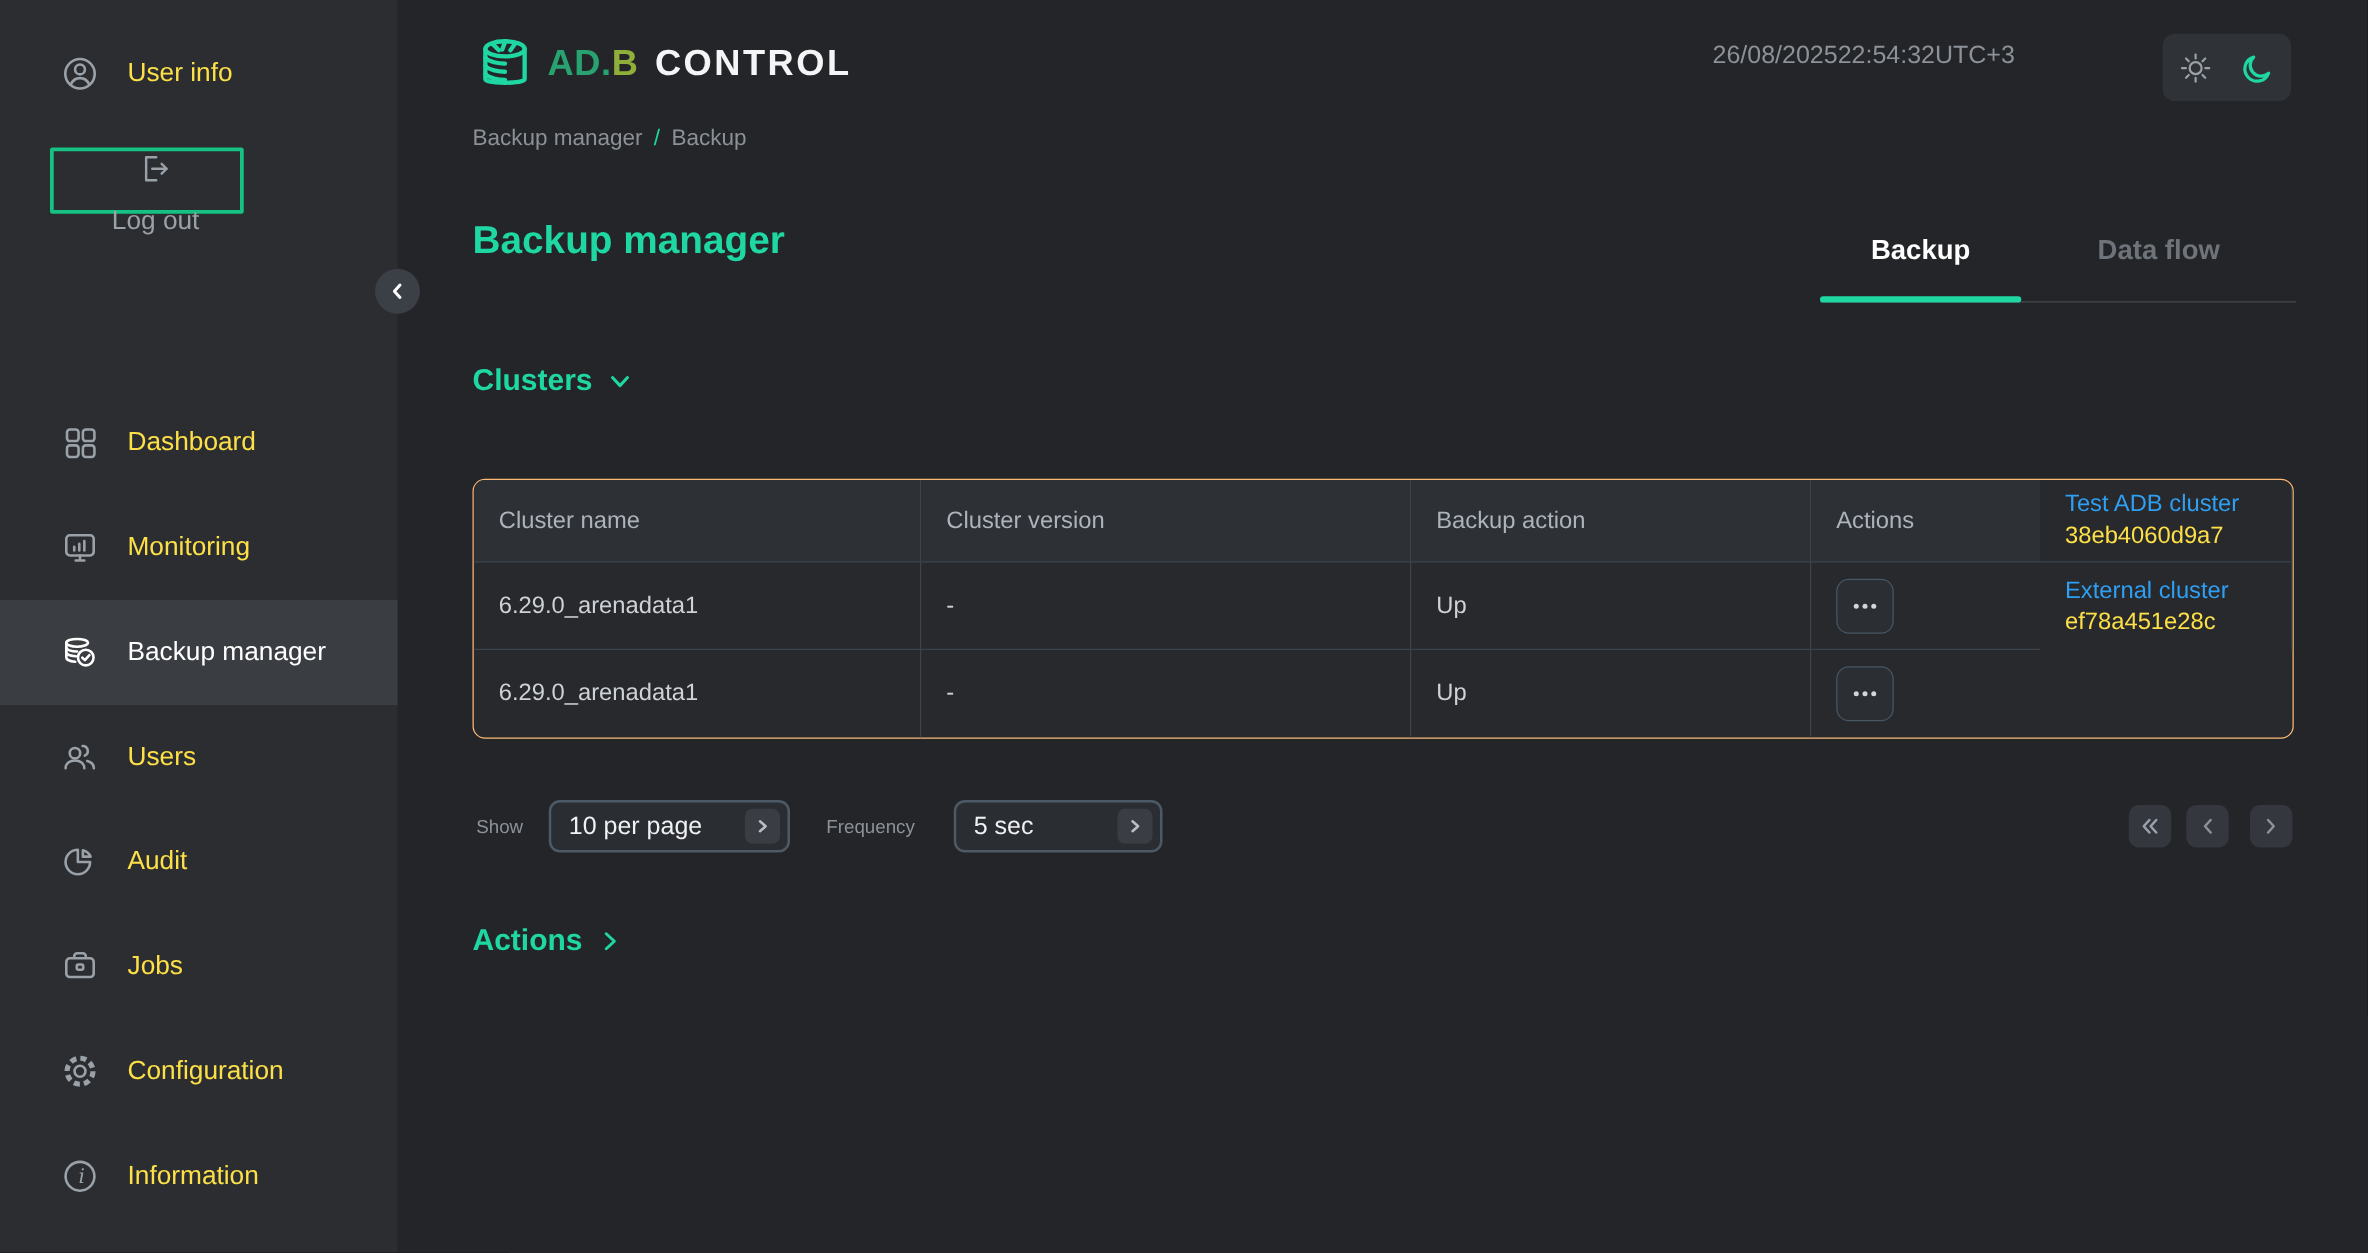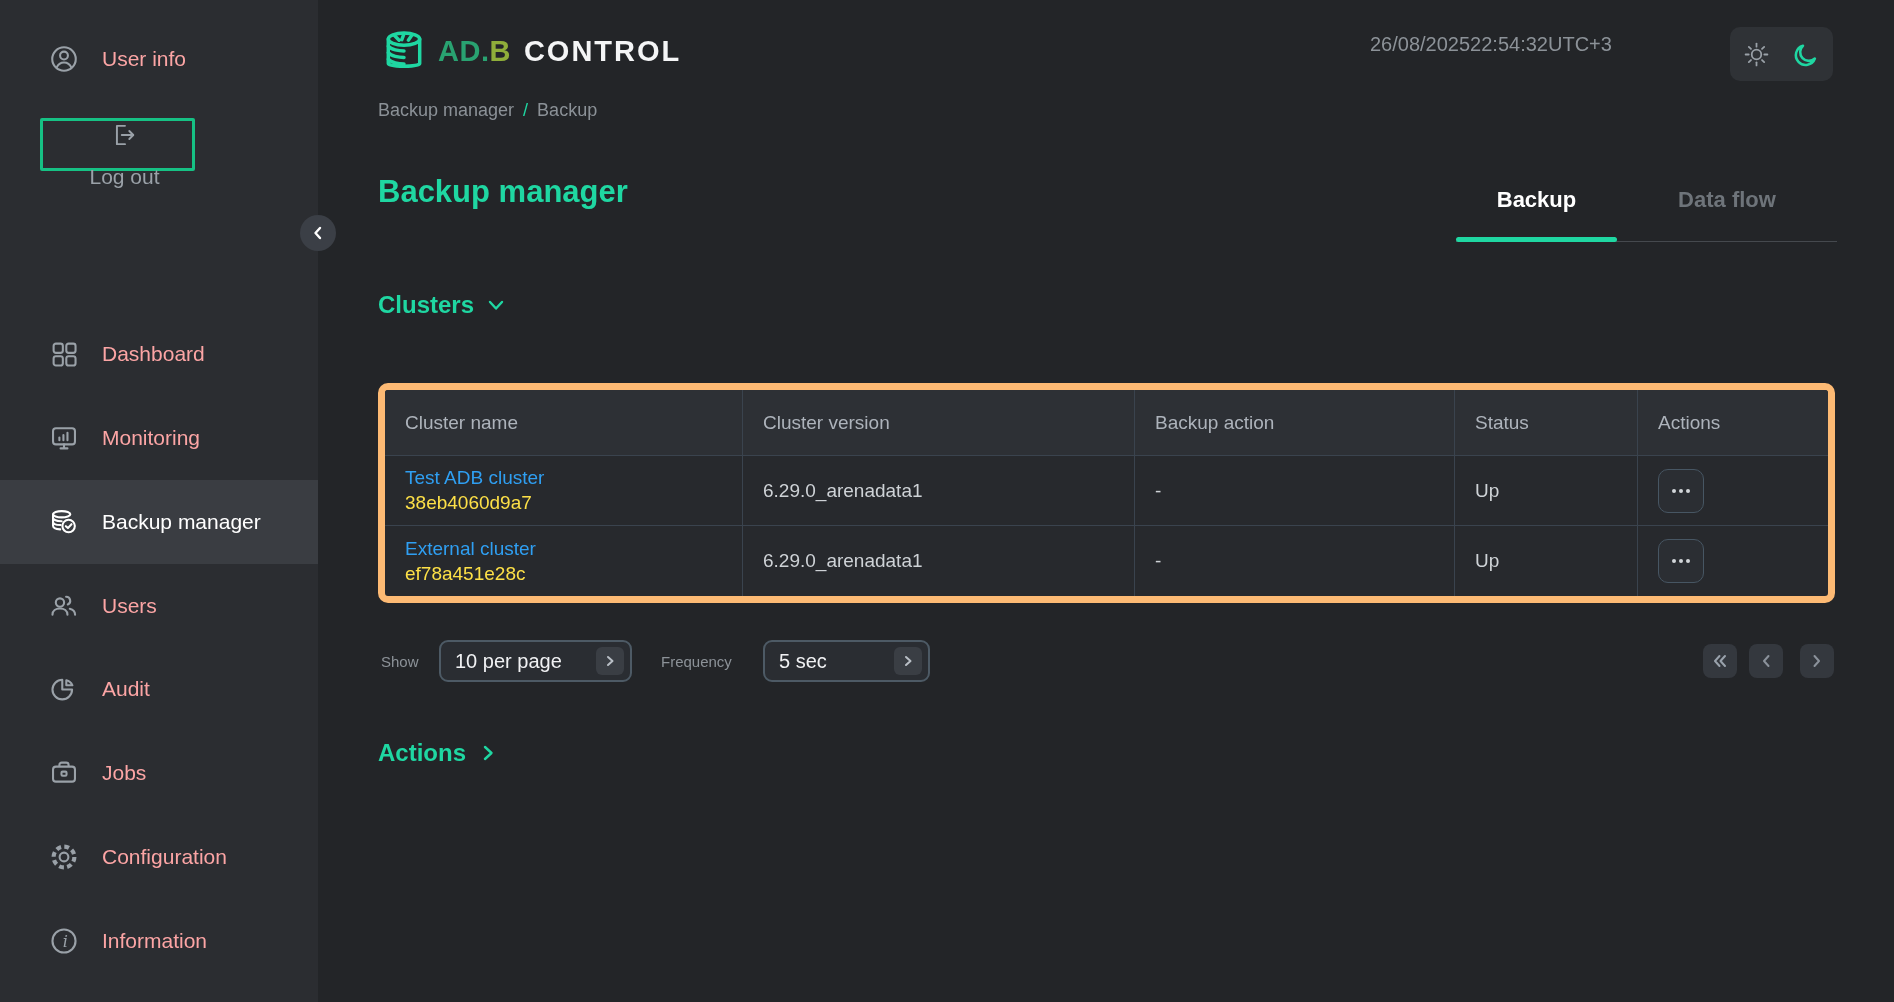--- a/index.html
+++ b/index.html
@@ -10,21 +10,21 @@
     background:#232528; overflow: hidden; color:#c9cdd2;
   }
   
   .sidebar {
     position:absolute; left:0; top:0; width:318px; height:1002px;
     background:#2b2d31;
   }
   .side-item {
     position:absolute; left:0; width:318px; height:84px;
     display:flex; align-items:center; padding-left:49px; gap:23px;
-    color:#fca5a5; font-size:21px; cursor:pointer; background:transparent; border:none;
+    color:#fde047; font-size:21px; cursor:pointer; background:transparent; border:none;
   }
   .side-item svg { flex:0 0 auto; }
   .side-item.active { background:#3a3d42; color:#ffffff; }
   .user-info { top:17px; }
   .logout-btn {
     position:absolute; left:40px; top:118px; width:155px; height:53px;
     background:transparent; border:3px solid #16c184; border-radius:2px;
     display:flex; align-items:center; padding-left:14px; gap:16px;
     color:#9aa1a8; font-size:21px; cursor:pointer;flex-direction:column;
   }
@@ -76,21 +76,21 @@
   .section-head {
     position:absolute; left:378px; display:flex; align-items:center; gap:12px;
     font-size:24px; font-weight:bold; color:#1fd7a2; cursor:pointer; background:none; border:none;
     font-family:"Liberation Sans", sans-serif;
   }
   .clusters-head { top:291px; }
   .actions-head { top:739px; }
   
   .table {
     position:absolute; left:378px; top:383px; width:1457px;
-    background:#27292d; border:7px solid #fdba74; border-radius:10px; overflow:hidden;
+    background:#27292d; border:1px solid #fdba74; border-radius:10px; overflow:hidden;
     display:grid; grid-template-columns: 358px 392px 320px 183px 202px;
     grid-template-rows: 66px 70px 70px;
   }
   .cell {
     display:flex; align-items:center; padding-left:20px;
     border-right:1px solid #3a434e; border-bottom:1px solid #3a434e;
     font-size:19px; color:#ced2d6;
   }
   .cell.last-col { border-right:none; }
   .cell.last-row { border-bottom:none; }
@@ -306,21 +306,20 @@
     <span>Clusters</span>
     <svg width="20" height="20" viewBox="0 0 20 20" fill="none" stroke="#1fd7a2" stroke-width="2.4" stroke-linecap="round" stroke-linejoin="round">
       <polyline points="4,7 10,13.5 16,7"></polyline>
     </svg>
   </button>
 
   <div class="table">
     <div class="cell head">Cluster name</div>
     <div class="cell head">Cluster version</div>
     <div class="cell head">Backup action</div>
-    <div class="cell head">Status</div>
     <div class="cell head last-col">Actions</div>
 
     <div class="cell name-cell">
       <span class="cluster-link">Test ADB cluster</span>
       <span class="cluster-id">38eb4060d9a7</span>
     </div>
     <div class="cell">6.29.0_arenadata1</div>
     <div class="cell">-</div>
     <div class="cell">Up</div>
     <div class="cell last-col">

